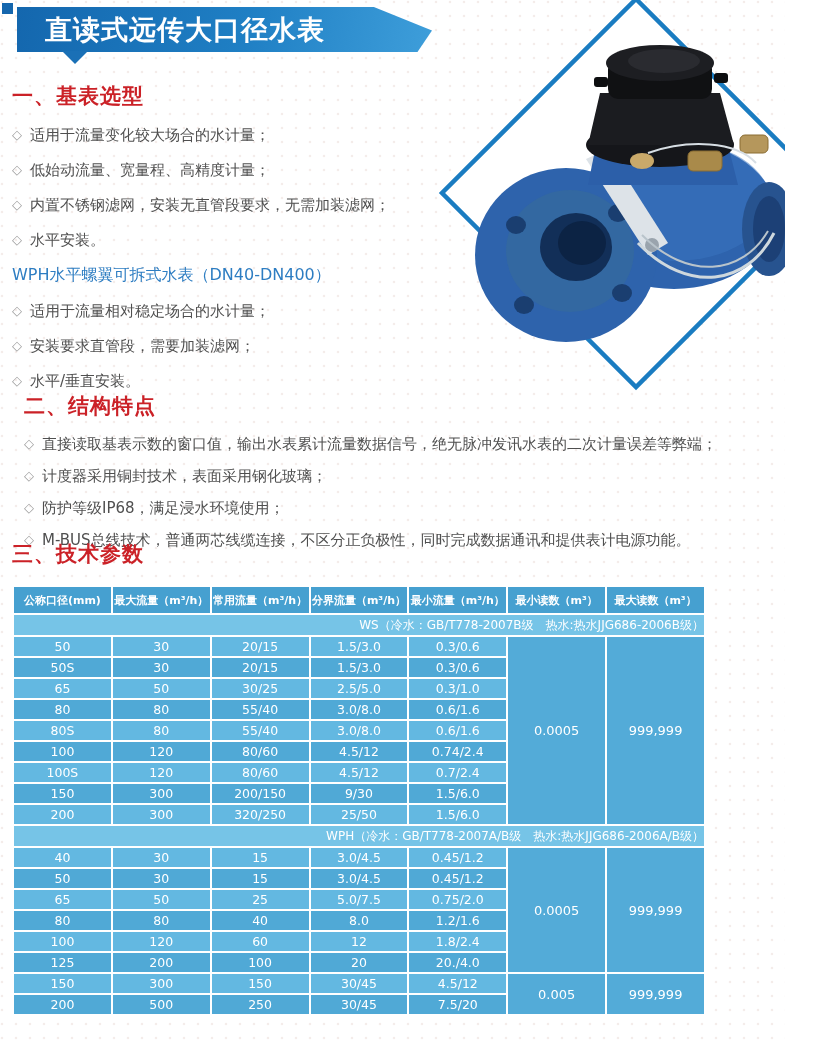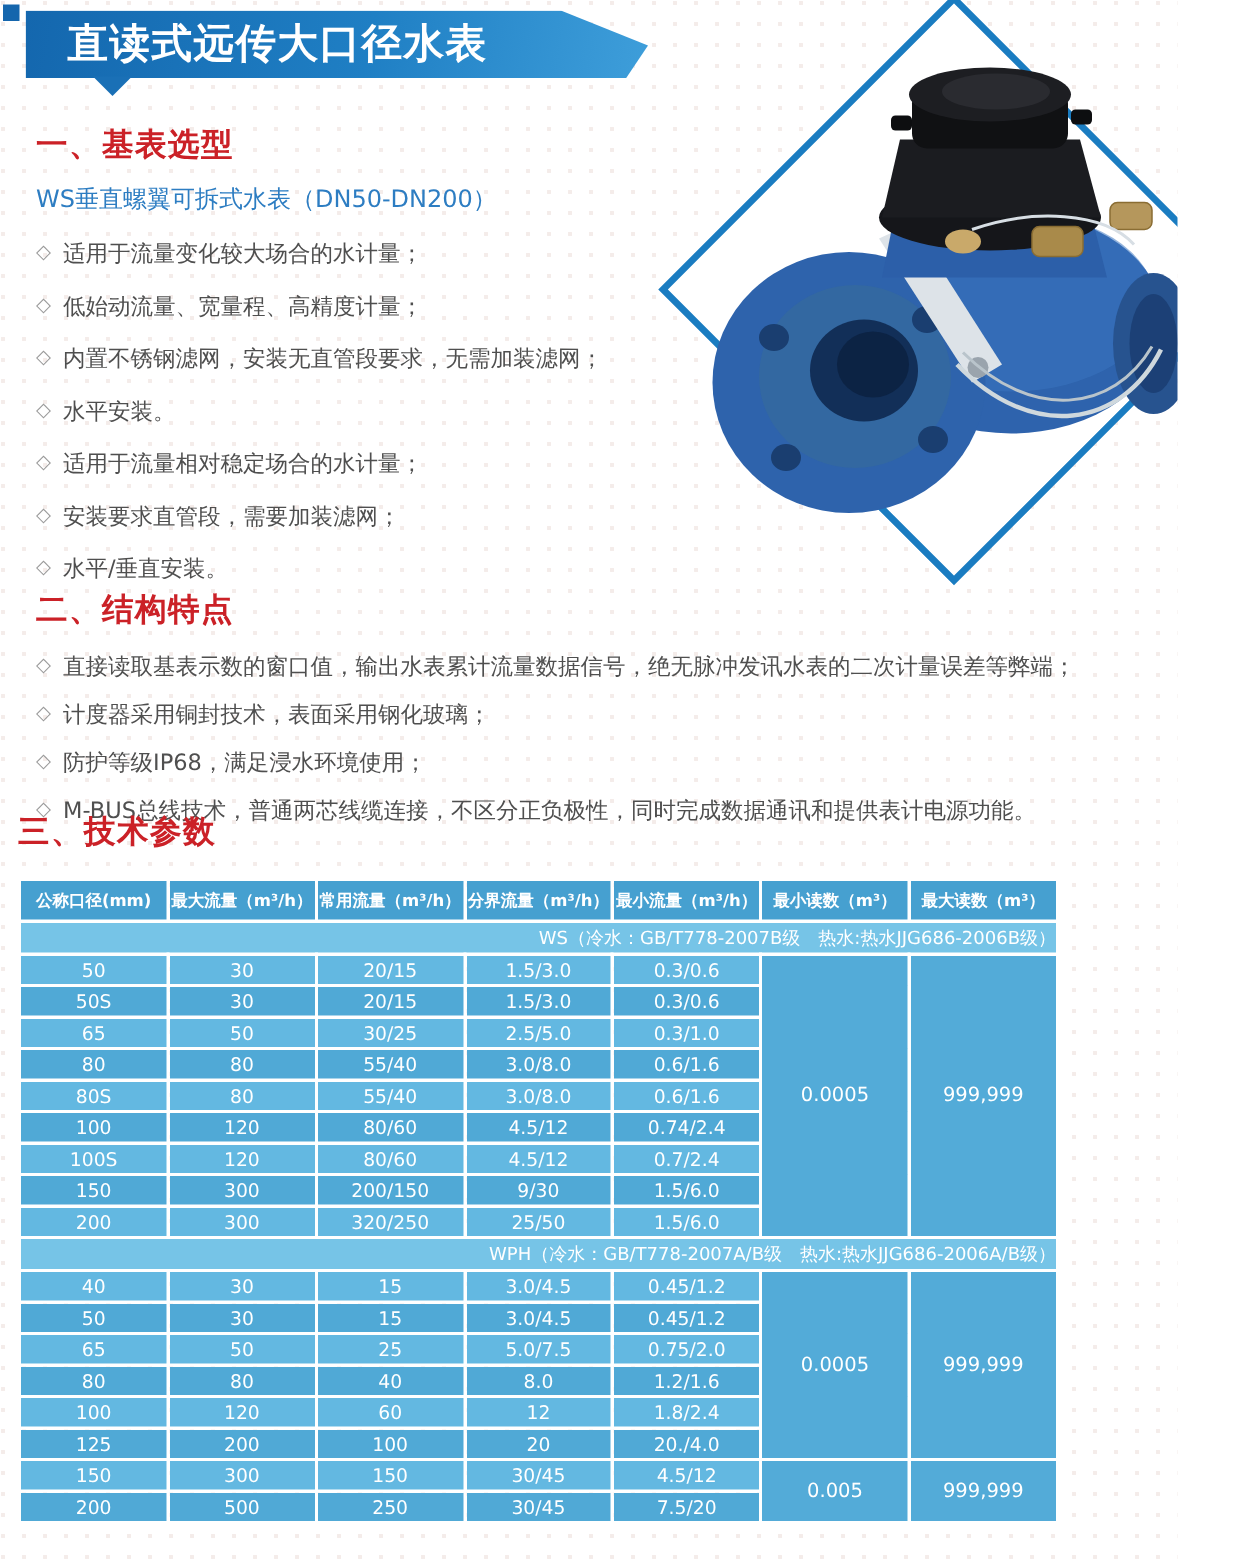--- a/index.html
+++ b/index.html
@@ -21,21 +21,21 @@
   .banner-tail{
     position:absolute;left:62px;top:51px;width:0;height:0;
     border-left:13px solid transparent;border-right:13px solid transparent;
     border-top:13px solid #1a70b6;
   }
   
   .diamond-wrap{position:absolute;left:436px;top:-7px;width:400px;height:400px;}
   
   .sec{position:absolute;}
   .sec h2{margin:0;font-size:21px;font-weight:bold;color:#cb2127;letter-spacing:1px;}
-  .sec1{left:24px;top:82px;width:432px;}
+  .sec1{left:12px;top:82px;width:432px;}
   .sec1 h2{margin-bottom:12px;}
   .subhead{color:#2d7dc2;font-size:16px;margin:13px 0 4px 0;}
   .bullet{display:flex;align-items:flex-start;color:#4f4f4f;font-size:15px;}
   .sec1 .bullet{margin:15px 0;}
   .sec2 .bullet{margin:12px 0;}
   .bullet .dia{color:#9a9a9a;margin-right:8px;font-size:13px;line-height:20px;}
   .bullet .txt{line-height:20px;}
   .sec2{left:24px;top:392px;width:818px;}
   .sec2 h2{margin-bottom:14px;}
   .sec3{left:12px;top:540px;width:818px;}
@@ -106,37 +106,37 @@
         <path d="M212 160 C 252 146, 300 148, 320 170" fill="none" stroke="#d7dee4" stroke-width="2"></path>
         <path d="M202 250 C 252 302, 312 292, 338 240" fill="none" stroke="#cfd8dd" stroke-width="3"></path>
         <path d="M206 242 C 252 288, 306 282, 332 238" fill="none" stroke="#b9c4cb" stroke-width="2"></path>
       </g>
     </svg>
   </div>
 
   <div class="sec sec1">
     <h2>一、基表选型</h2>
     <div id="s1-groups">
-        <div class="subhead">WS垂直螺翼可拆式水表（DN50-DN200）</div>
         <div class="bullet">
           <span class="dia">◇</span>
           <span class="txt">适用于流量变化较大场合的水计量；</span>
         </div>
         <div class="bullet">
           <span class="dia">◇</span>
           <span class="txt">低始动流量、宽量程、高精度计量；</span>
         </div>
         <div class="bullet">
           <span class="dia">◇</span>
           <span class="txt">内置不锈钢滤网，安装无直管段要求，无需加装滤网；</span>
         </div>
         <div class="bullet">
           <span class="dia">◇</span>
           <span class="txt">水平安装。</span>
         </div>
+        <div class="subhead">WPH水平螺翼可拆式水表（DN40-DN400）</div>
         <div class="bullet">
           <span class="dia">◇</span>
           <span class="txt">适用于流量相对稳定场合的水计量；</span>
         </div>
         <div class="bullet">
           <span class="dia">◇</span>
           <span class="txt">安装要求直管段，需要加装滤网；</span>
         </div>
         <div class="bullet">
           <span class="dia">◇</span>

